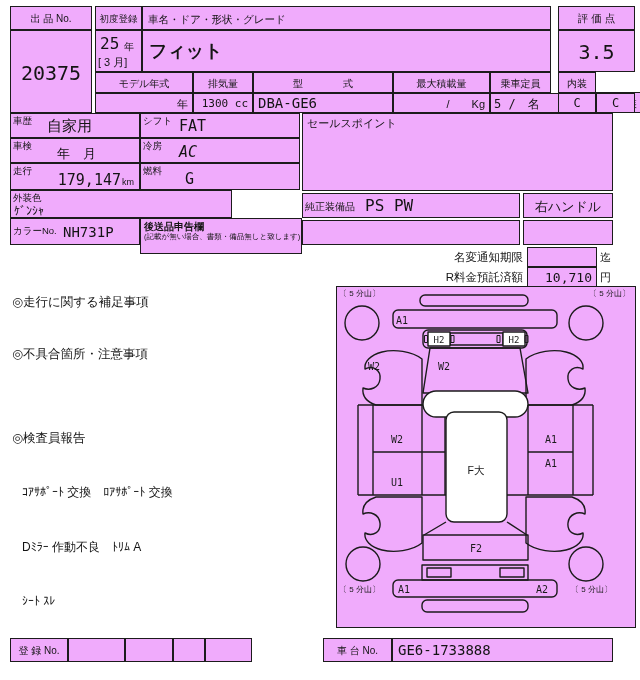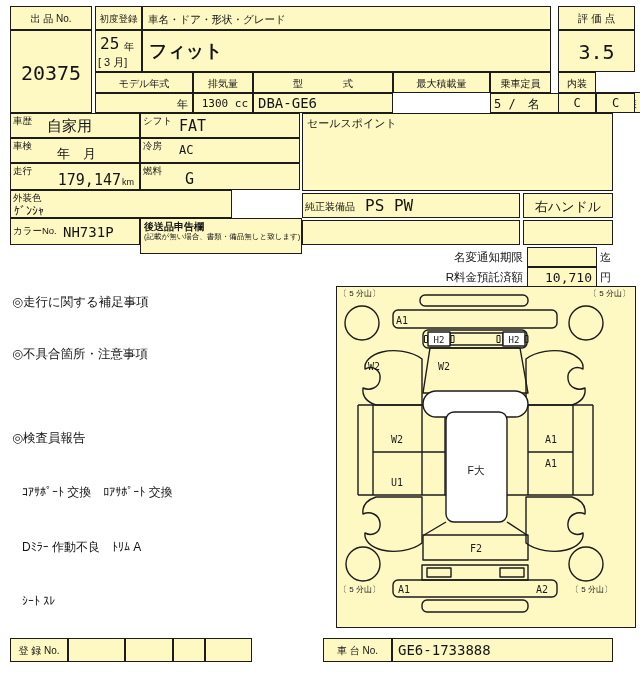--- a/index.html
+++ b/index.html
@@ -1,18 +1,18 @@
 <!DOCTYPE html>
 <html><head>
 <meta charset="utf-8">
 <style>
   html,body{margin:0;padding:0;background:#fff;}
   body{font-family:"Liberation Sans","DejaVu Sans",sans-serif;color:#141414;}
   #sheet{position:relative;width:640px;height:680px;background:#fff;overflow:hidden;}
-  .box{position:absolute;border:1.5px solid #1c1c1c;background:#fef9c3;box-sizing:border-box;}
+  .box{position:absolute;border:1.5px solid #1c1c1c;background:#f0abfc;box-sizing:border-box;}
   .abs{position:absolute;white-space:pre;}
   .corner{position:absolute;left:2px;top:1px;font-size:9.5px;white-space:pre;}
   .mono{font-family:"DejaVu Sans Mono","Liberation Mono",monospace;}
   .cen{text-align:center;}
   .val-c{position:absolute;left:0;right:0;text-align:center;white-space:pre;}
   .val-r{position:absolute;right:4px;white-space:pre;}
   .lines div{white-space:pre;line-height:18.6px;font-size:12px;}
   svg text{font-family:"DejaVu Sans Mono","Liberation Mono",monospace;}
   .jp{font-family:"Liberation Sans","DejaVu Sans",sans-serif;}
 </style>
@@ -62,20 +62,23 @@
 
   <div class="box" style="left:95px;top:93px;width:98px;height:20px;">
     <span class="abs val-r" style="top:3px;font-size:11px;">年</span>
   </div>
   <div class="box" style="left:193px;top:93px;width:60px;height:20px;">
     <span class="abs val-r mono" style="top:3px;font-size:11px;">1300 cc</span>
   </div>
   <div class="box" style="left:253px;top:93px;width:140px;height:20px;">
     <span class="abs mono" style="left:4px;top:1px;font-size:14px;">DBA-GE6</span>
   </div>
+  <div class="box" style="left:393px;top:93px;width:97px;height:20px;">
+    <span class="abs val-r" style="top:3px;font-size:11px;">/　　Kg</span>
+  </div>
   <div class="box" style="left:490px;top:93px;width:75px;height:20px;">
     <span class="abs mono" style="left:3px;top:2px;font-size:12px;">5 /　名</span>
   </div>
 
   <div class="box cen" style="left:558px;top:6px;width:77px;height:24px;">
     <span class="abs val-c" style="top:5px;font-size:10.5px;">評 価 点</span>
   </div>
   <div class="box" style="left:558px;top:30px;width:77px;height:42px;">
     <span class="abs val-c mono" style="top:9px;font-size:20px;">3.5</span>
   </div>
@@ -99,21 +102,21 @@
   <div class="box" style="left:10px;top:138px;width:130px;height:25px;">
     <span class="corner">車検</span>
     <span class="abs" style="left:46px;top:6px;font-size:13px;">年　月</span>
   </div>
   <div class="box" style="left:140px;top:113px;width:160px;height:25px;">
     <span class="corner">シフト</span>
     <span class="abs mono" style="left:38px;top:3px;font-size:15px;">FAT</span>
   </div>
   <div class="box" style="left:140px;top:138px;width:160px;height:25px;">
     <span class="corner">冷房</span>
-    <span class="abs mono" style="left:38px;top:4px;font-size:12px;">AC</span>
+    <span class="abs mono" style="left:38px;top:4px;font-size:15px;font-style:italic;">AC</span>
   </div>
   <div class="box" style="left:10px;top:163px;width:130px;height:27px;">
     <span class="corner">走行</span>
     <span class="abs mono" style="right:18px;top:7px;font-size:15px;">179,147</span>
     <span class="abs" style="right:5px;bottom:2px;font-size:9px;">km</span>
   </div>
   <div class="box" style="left:140px;top:163px;width:160px;height:27px;">
     <span class="corner">燃料</span>
     <span class="abs mono" style="left:44px;top:6px;font-size:15px;">G</span>
   </div>

